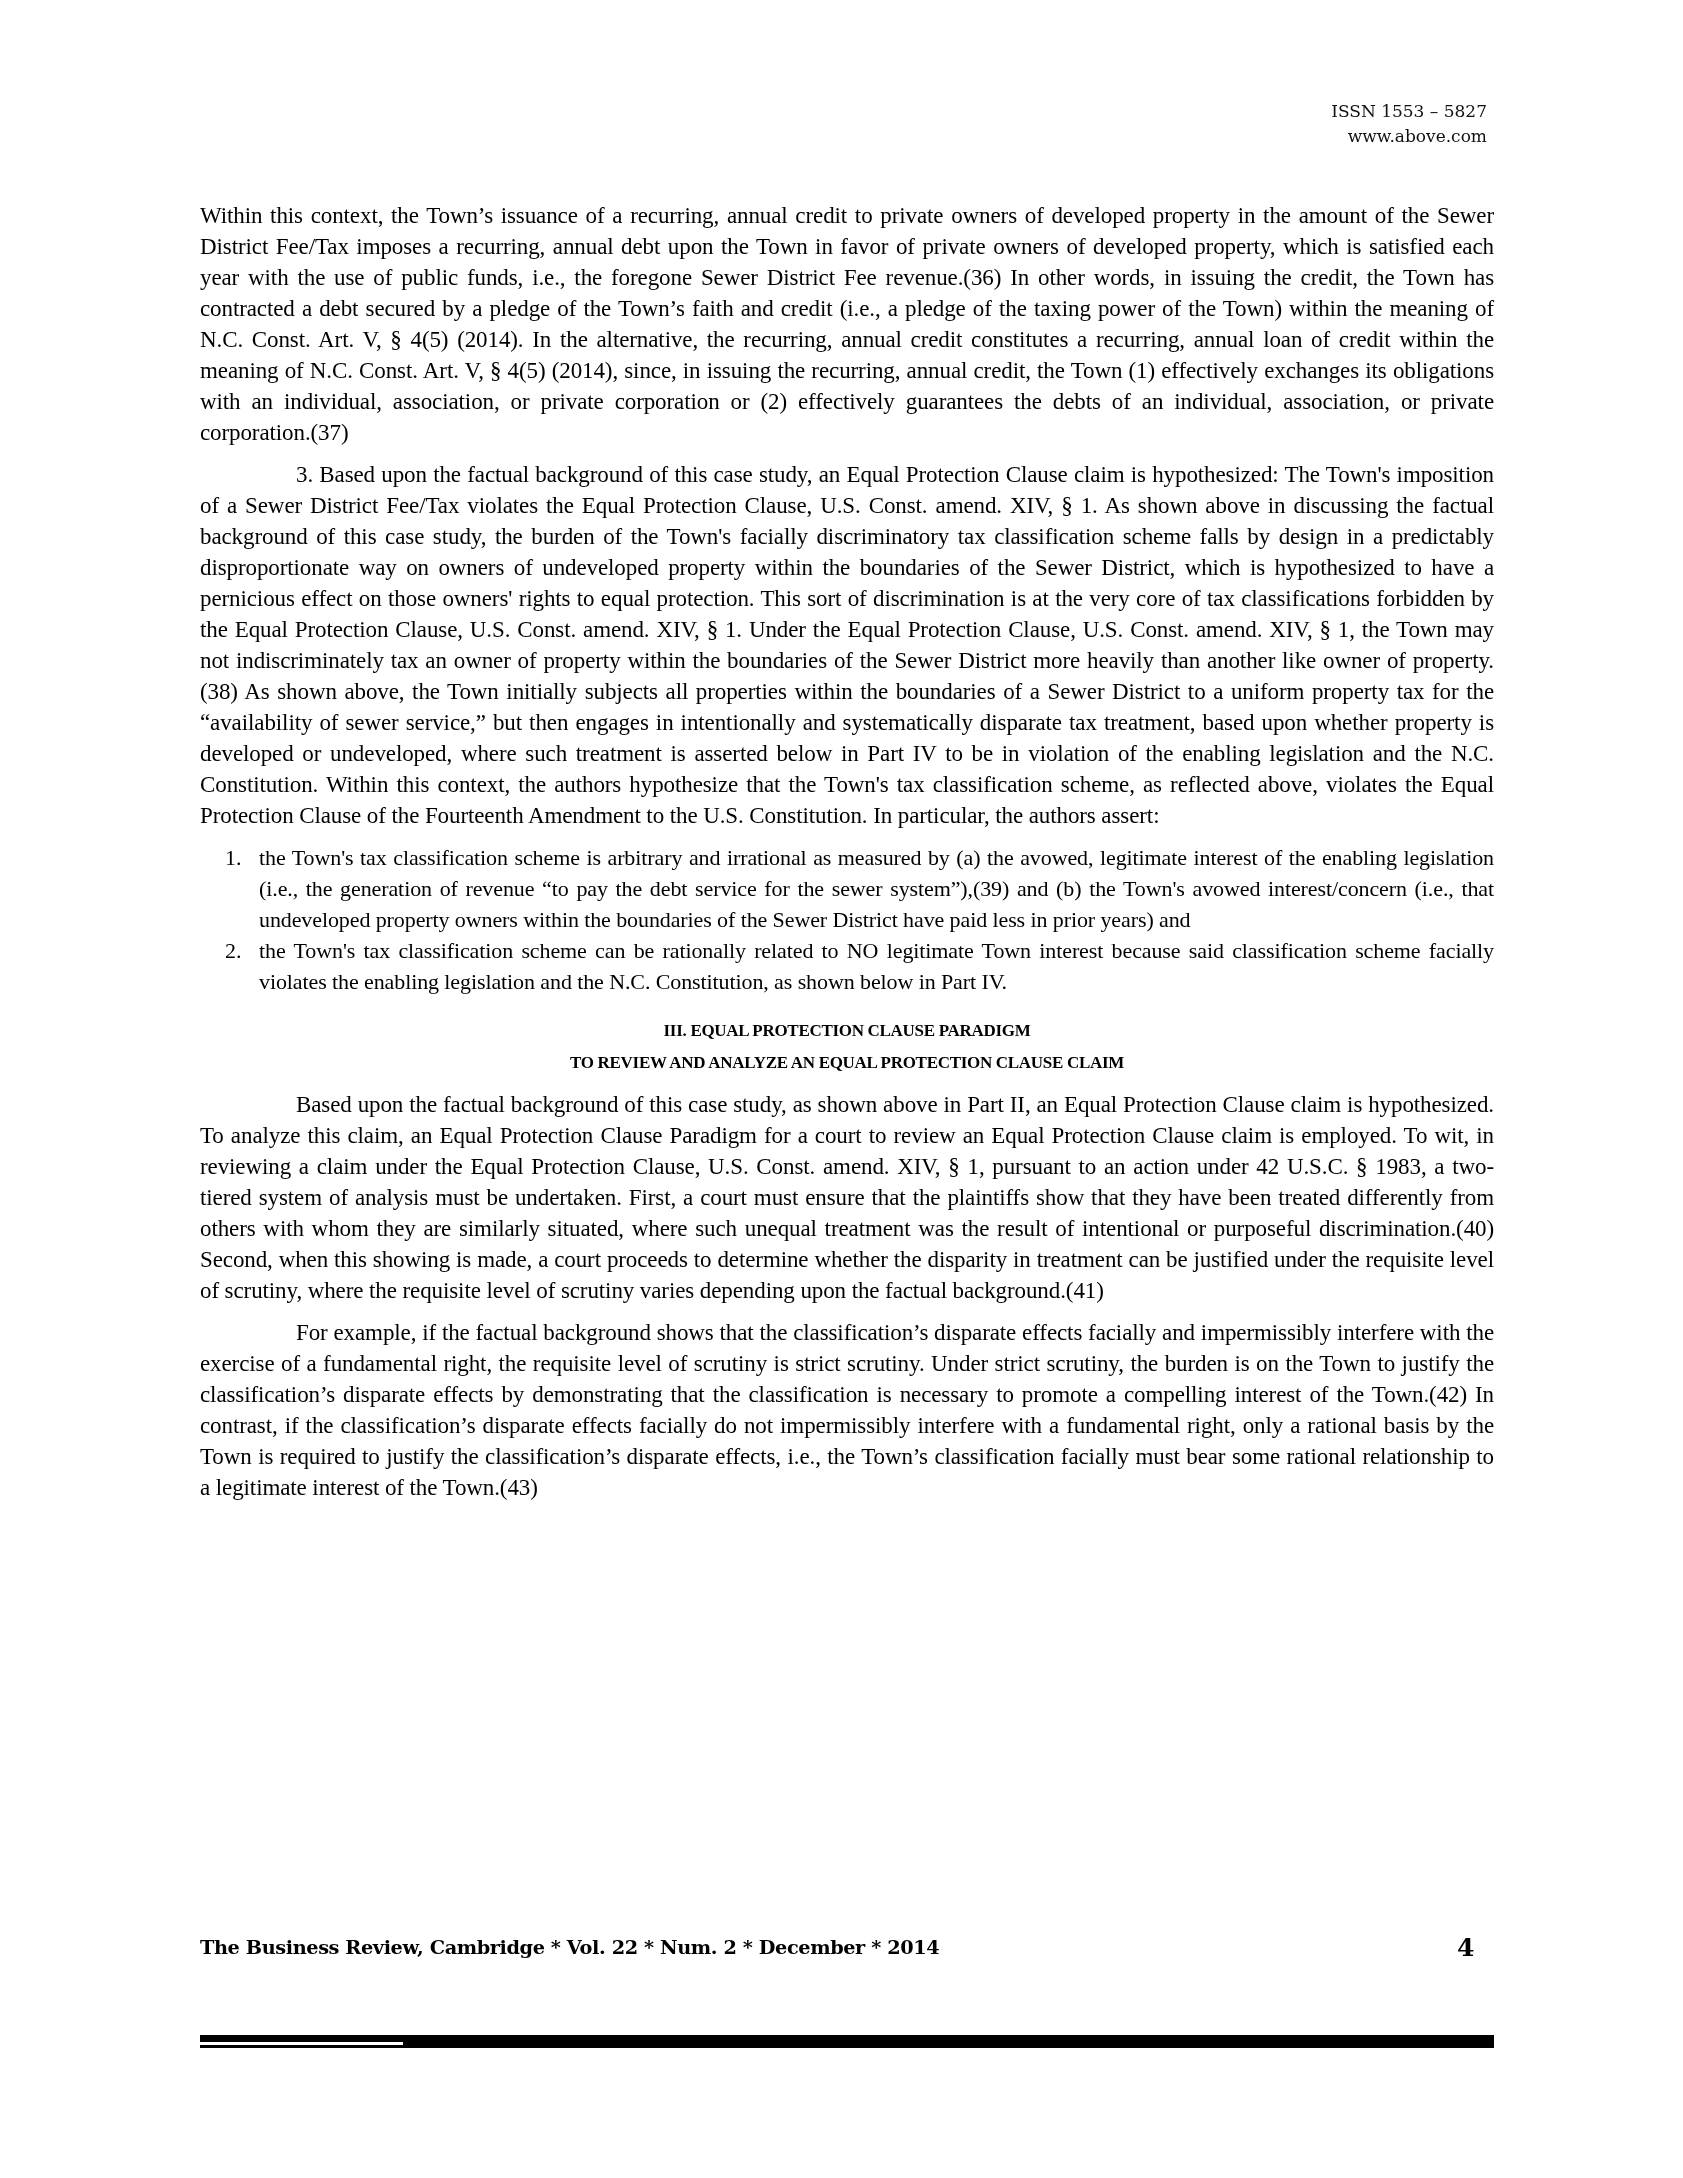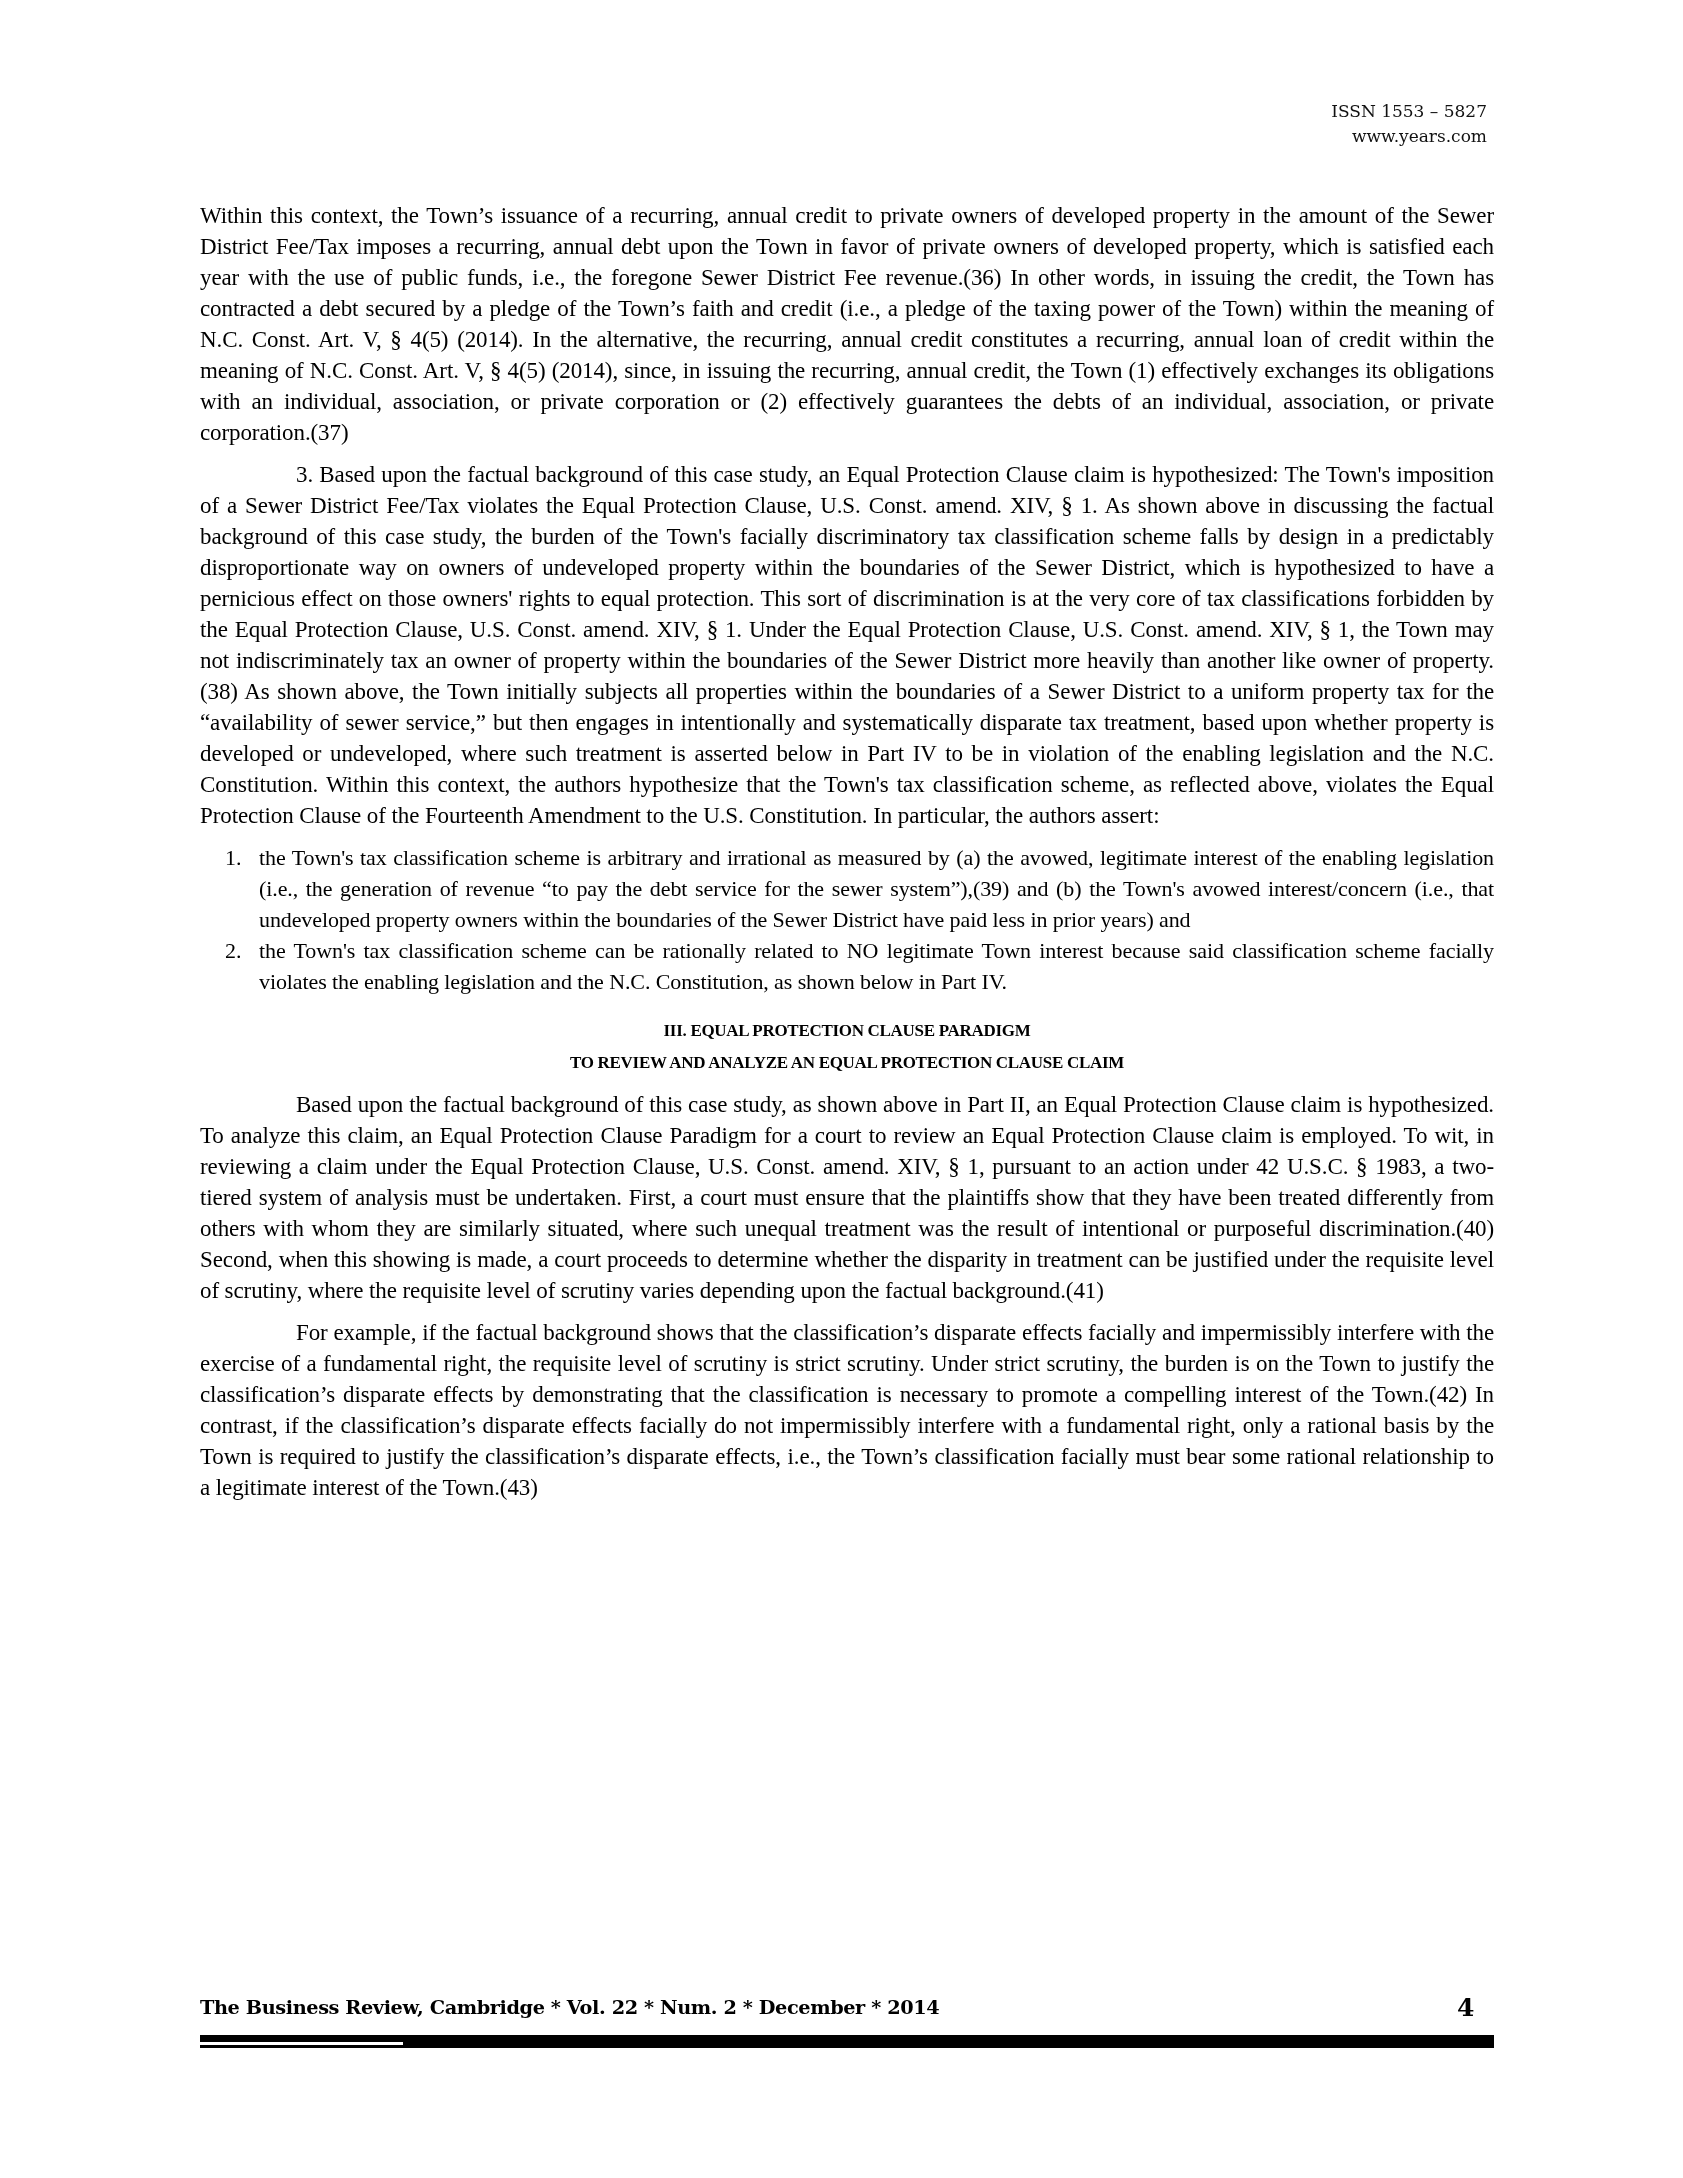--- a/index.html
+++ b/index.html
@@ -29,34 +29,34 @@
     .footer-rule-thick {
       position: absolute; left: 200px; top: 2035px; width: 1294px; height: 7px; background: #000;
     }
     .footer-rule-thin-left {
       position: absolute; left: 200px; top: 2045px; width: 203px; height: 3px; background: #000;
     }
     .footer-rule-thin-right {
       position: absolute; left: 403px; top: 2042px; width: 1091px; height: 6px; background: #000;
     }
     .footer {
-      position: absolute; left: 200px; top: 1991px; width: 1294px;
+      position: absolute; left: 200px; top: 1931px; width: 1294px;
       font-family: "DejaVu Serif", serif; font-weight: bold; font-size: 19.3px; line-height: 34px;
       display: flex; justify-content: space-between; letter-spacing: -0.4px; text-align: center;
     }
     .footer .pnum { font-size: 25px; padding-right: 20px; }
   </style>
 </head>
 <body>
 
 <div class="page">
 
   <div class="issn">
     <div>ISSN 1553 – 5827</div>
-    <div>www.years.com</div>
+    <div>www.above.com</div>
   </div>
 
   <div class="body-text">
     <p>Within this context, the Town’s issuance of a recurring, annual credit to private owners of developed property in the amount of the Sewer District Fee/Tax imposes a recurring, annual debt upon the Town in favor of private owners of developed property, which is satisfied each year with the use of public funds, i.e., the foregone Sewer District Fee revenue.(36) In other words, in issuing the credit, the Town has contracted a debt secured by a pledge of the Town’s faith and credit (i.e., a pledge of the taxing power of the Town) within the meaning of N.C. Const. Art. V, § 4(5) (2014). In the alternative, the recurring, annual credit constitutes a recurring, annual loan of credit within the meaning of N.C. Const. Art. V, § 4(5) (2014), since, in issuing the recurring, annual credit, the Town (1) effectively exchanges its obligations with an individual, association, or private corporation or (2)  effectively guarantees the debts of an individual, association, or private corporation.(37)</p>
 
     <p class="indent">3. Based upon the factual background of this case study, an Equal Protection Clause claim is hypothesized: The Town's imposition of a Sewer District Fee/Tax violates the Equal Protection Clause, U.S. Const. amend. XIV, § 1. As shown above in discussing the factual background of this case study, the burden of the Town's facially discriminatory tax classification scheme falls by design in a predictably disproportionate way on owners of undeveloped property within the boundaries of the Sewer District, which is hypothesized to have a pernicious effect on those owners' rights to equal protection. This sort of discrimination is at the very core of tax classifications forbidden by the Equal Protection Clause, U.S. Const. amend. XIV, § 1. Under the Equal Protection Clause, U.S. Const. amend. XIV, § 1, the Town may not indiscriminately tax an owner of property within the boundaries of the Sewer District more heavily than another like owner of property.(38) As shown above, the Town initially subjects all properties within the boundaries of a Sewer District to a uniform property tax for the “availability of sewer service,” but then engages in intentionally and systematically disparate tax treatment, based upon whether property is developed or undeveloped, where such treatment is asserted below in Part IV to be in violation of the enabling legislation and the N.C. Constitution. Within this context, the authors hypothesize that the Town's tax classification scheme, as reflected above, violates the Equal Protection Clause of the Fourteenth Amendment to the U.S. Constitution. In particular, the authors assert:</p>
 
     <ol class="claims">
       <li>
         <span class="num">1.</span>

